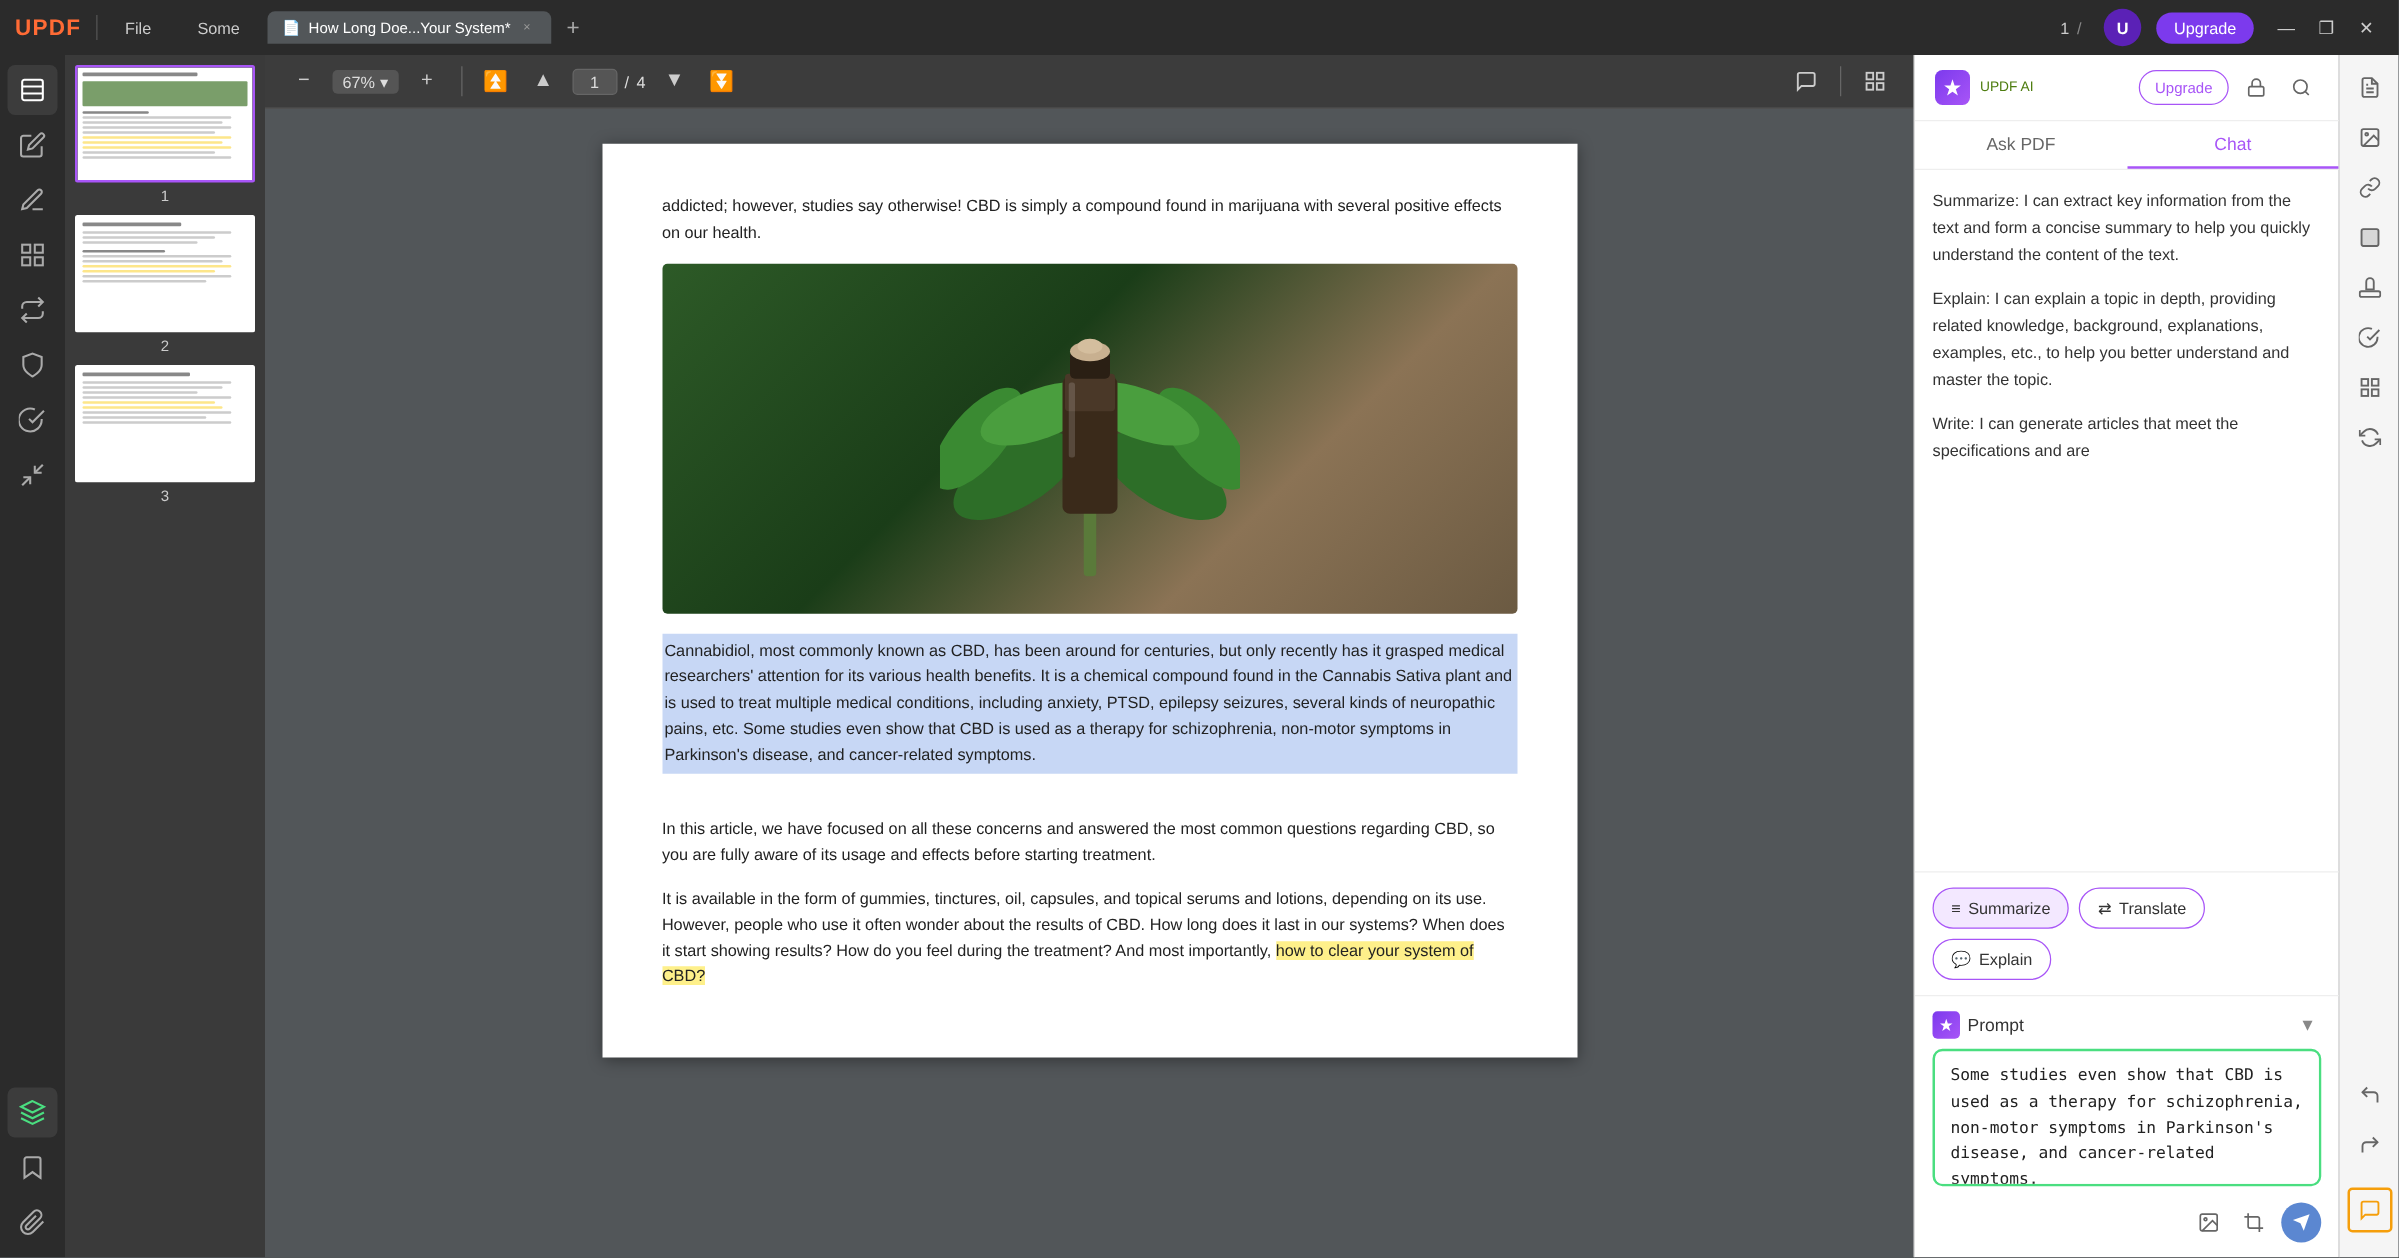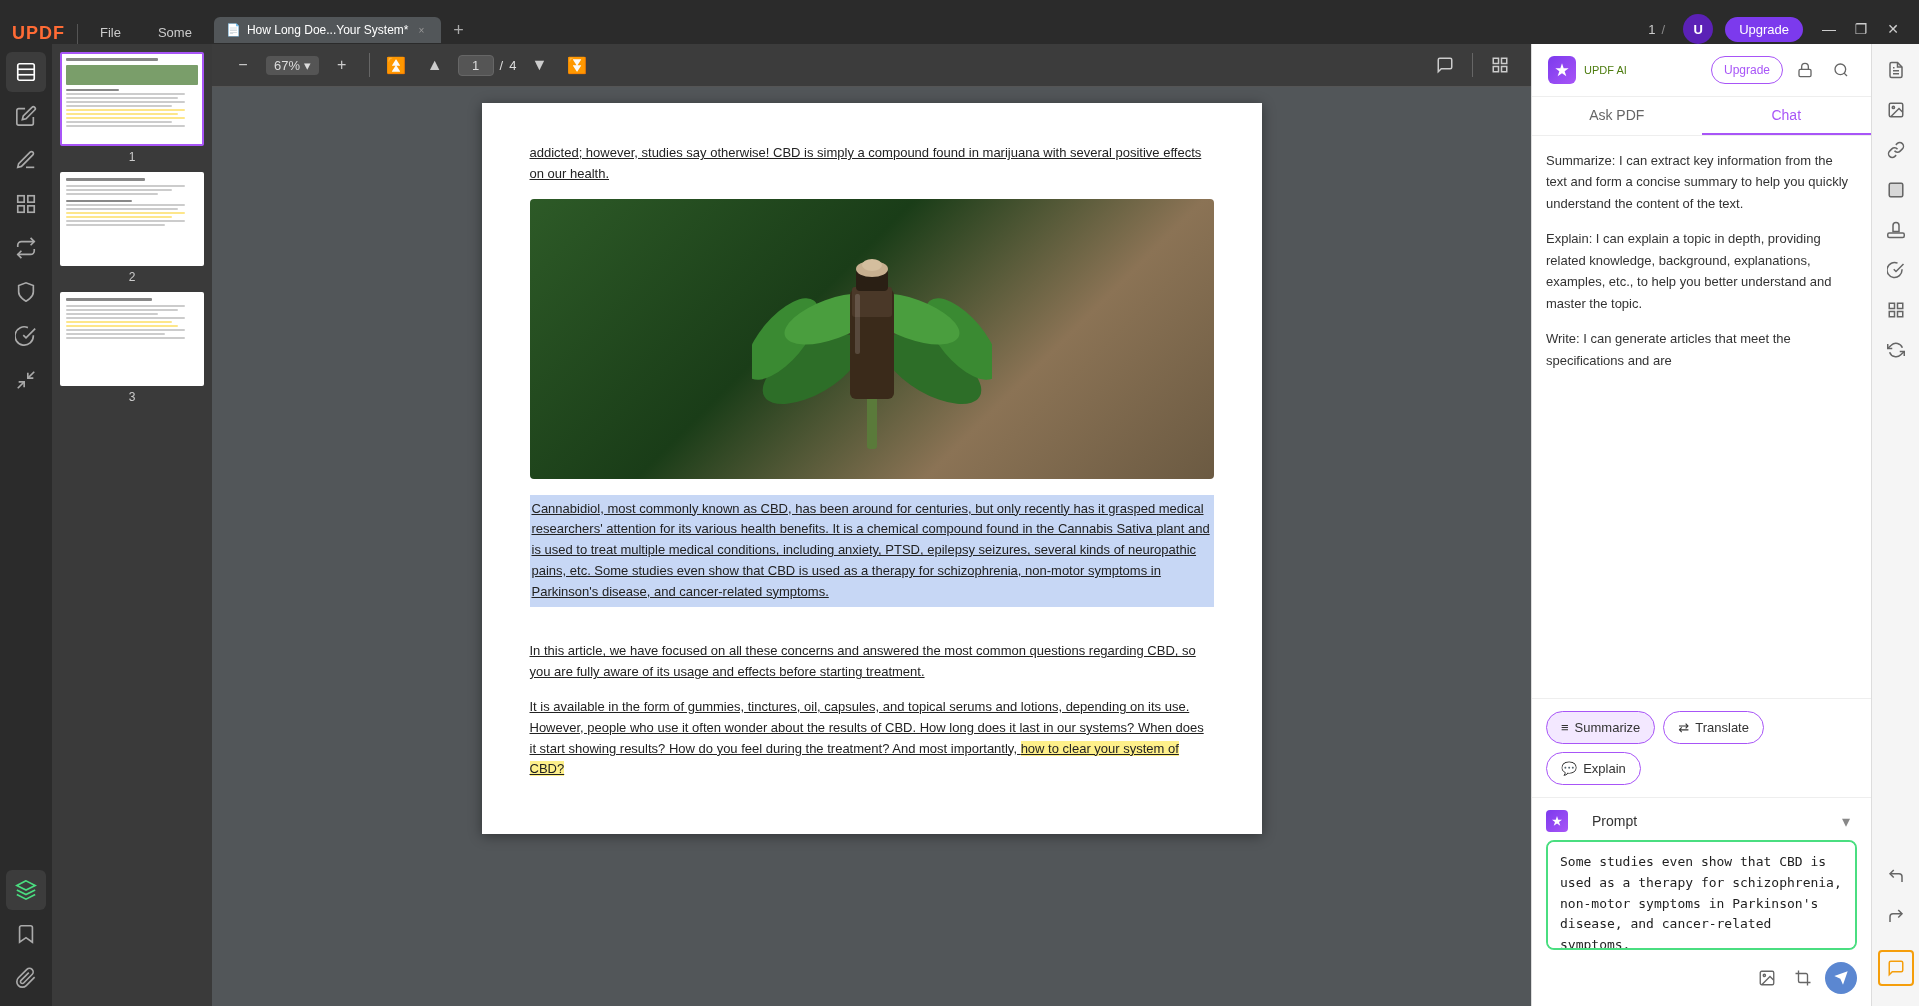--- a/index.html
+++ b/index.html
@@ -3,21 +3,21 @@
   <meta charset="utf-8">
   <style>
     * { box-sizing: border-box; margin: 0; padding: 0; }
     body { font-family: -apple-system, BlinkMacSystemFont, 'Segoe UI', sans-serif; background: #525659; width: 1919px; height: 1006px; overflow: hidden; display: flex; flex-direction: column; }
 
     
     .titlebar {
       height: 44px;
       background: #2b2b2b;
       display: flex;
-      align-items: flex-end;
+      align-items: center;
       padding: 0 12px;
       gap: 12px;
       flex-shrink: 0;
     }
     .titlebar-logo {
       color: #ff6b35;
       font-weight: bold;
       font-size: 18px;
       letter-spacing: 1px;
     }
@@ -247,27 +247,26 @@
       margin-left: auto;
       display: flex;
       align-items: center;
       gap: 8px;
     }
 
     
     .pdf-page {
       width: 780px;
       background: #fff;
-      margin: 16px auto;
+      margin: 28px auto;
       padding: 40px 48px;
       box-shadow: 0 2px 12px rgba(0,0,0,0.4);
       font-size: 13px;
       line-height: 1.6;
       color: #222;
-      text-decoration: underline;
     }
     .pdf-page h2 {
       font-size: 15px;
       font-weight: bold;
       margin-bottom: 10px;
       color: #111;
     }
     .pdf-image-placeholder {
       width: 100%;
       height: 280px;
@@ -391,21 +390,21 @@
     }
     .ai-prompt-header {
       display: flex;
       align-items: center;
       justify-content: space-between;
       margin-bottom: 8px;
     }
     .ai-prompt-label {
       display: flex;
       align-items: center;
-      gap: 24px;
+      gap: 6px;
       font-size: 14px;
       font-weight: 500;
       color: #333;
     }
     .ai-prompt-dots {
       width: 22px;
       height: 22px;
       display: flex;
       align-items: center;
       justify-content: center;

